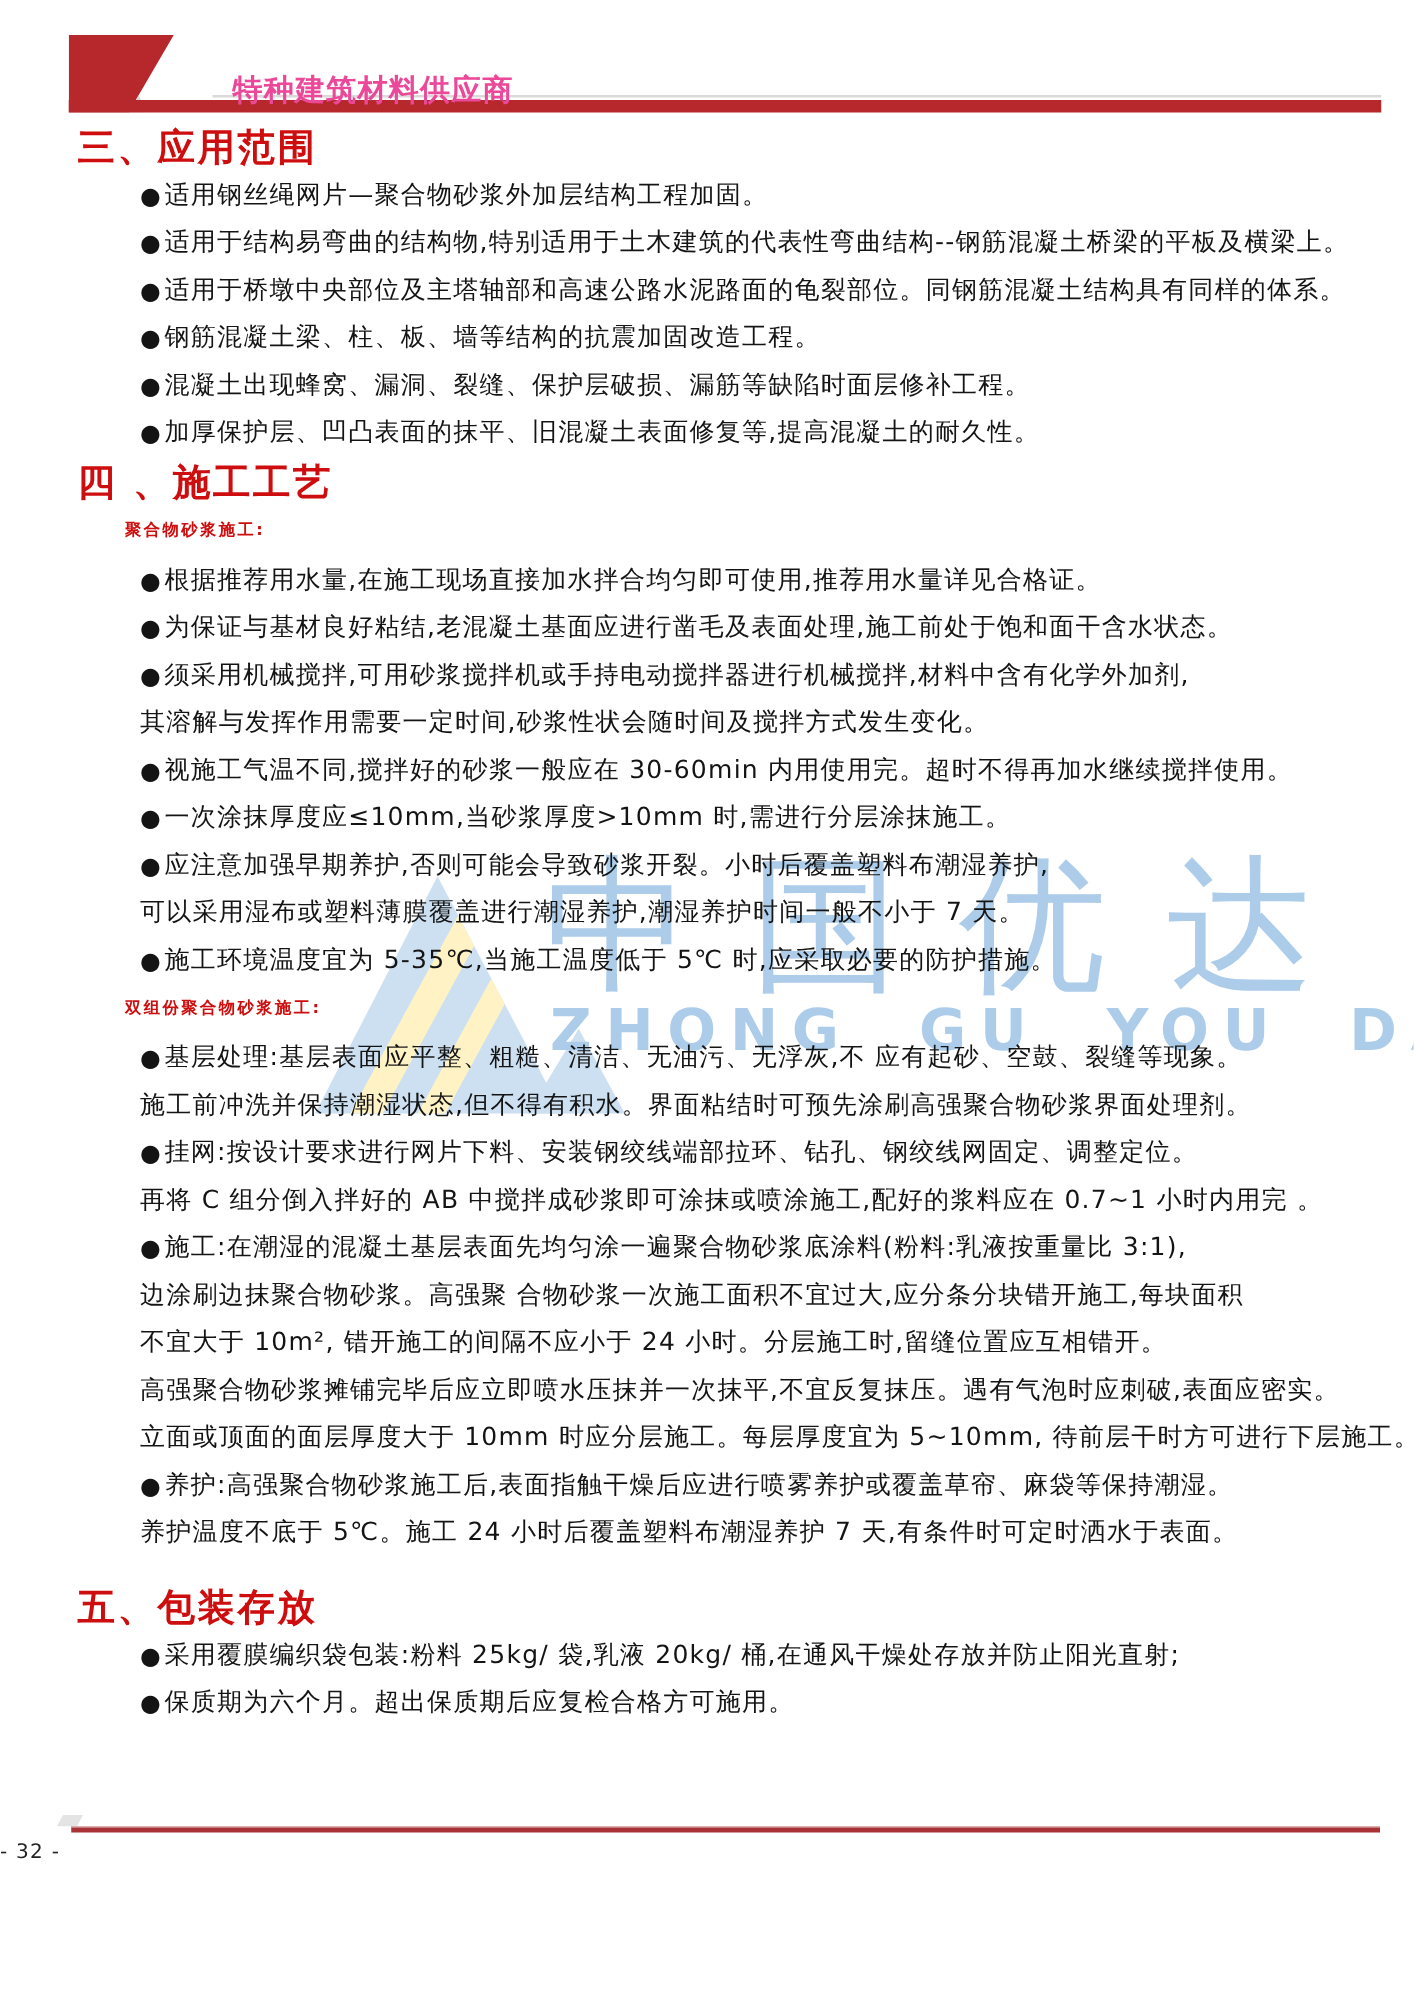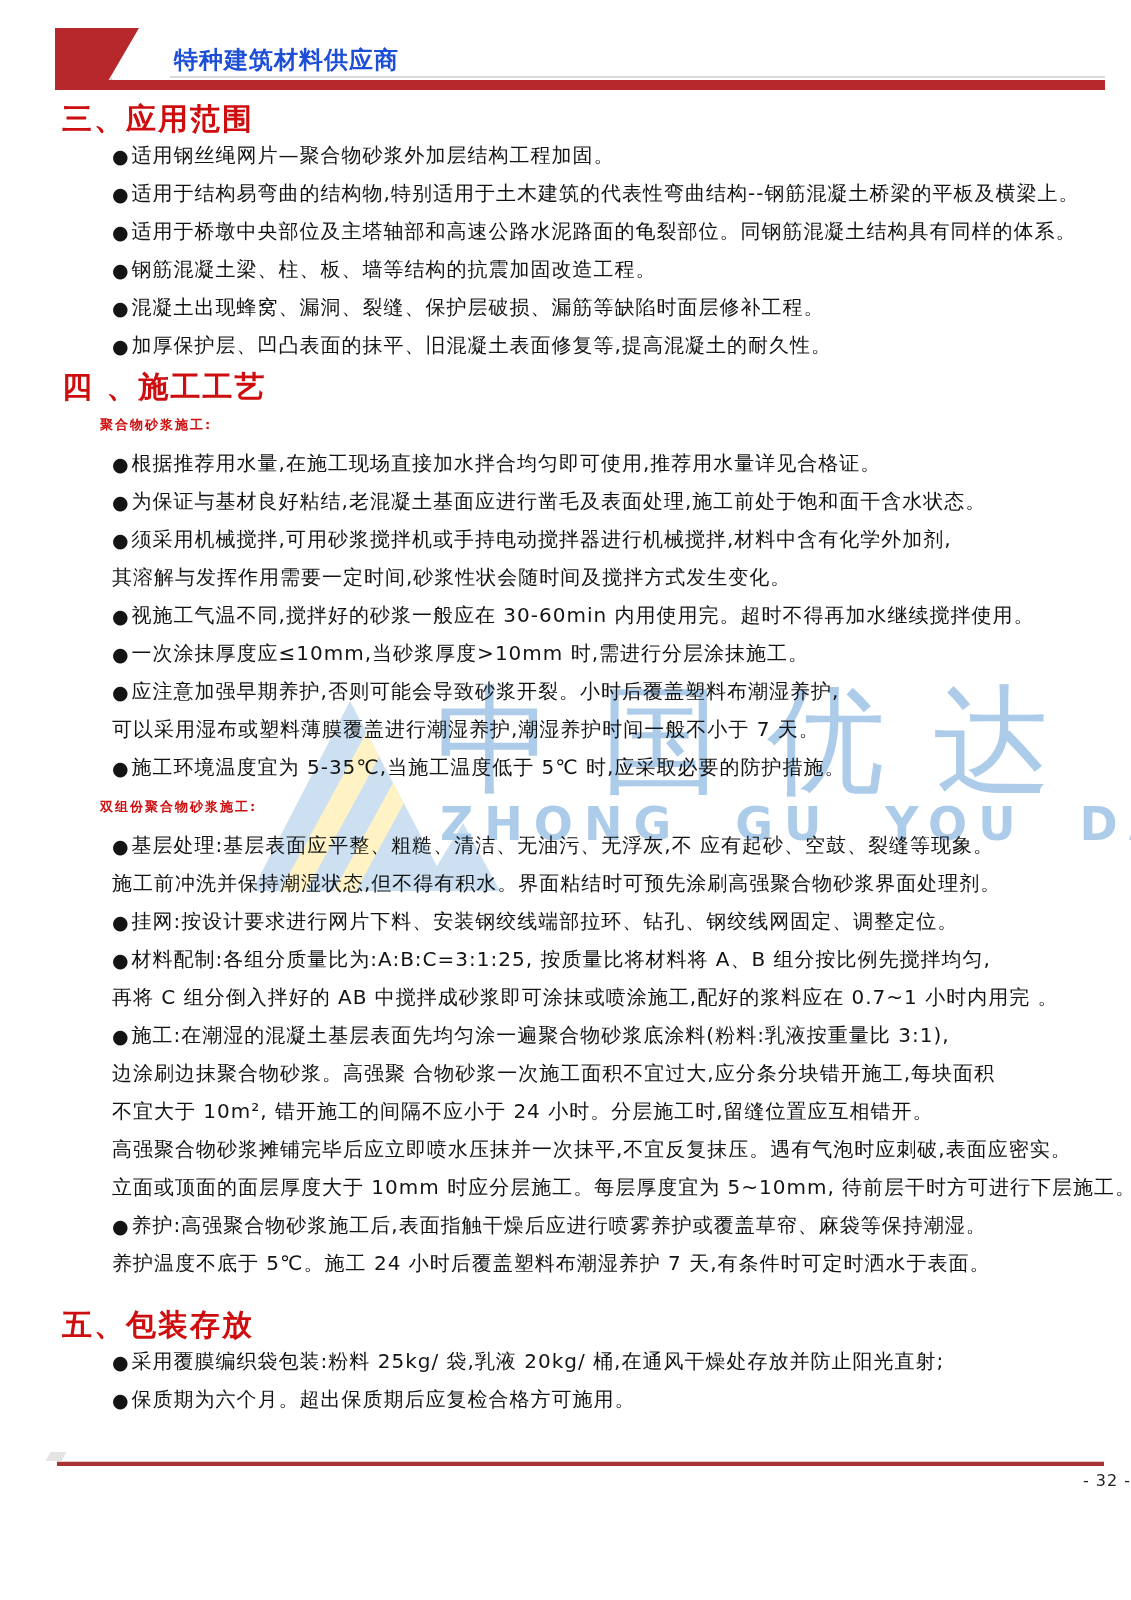--- a/index.html
+++ b/index.html
@@ -32,24 +32,24 @@
   .banner-flag {
     position: absolute;
     top: 0; left: 0;
     width: 90px; height: 62px;
   }
   .banner-title {
     position: absolute;
     left: 115px; top: 12px;
     font-size: 24px;
     font-weight: bold;
-    color: #1d4ed8;
+    color: #ec4899;
     letter-spacing: 1px;
     white-space: nowrap;
-    margin: 4px;
+    margin: 16px;
   }
 
   
   .watermark {
     position: absolute;
     left: 250px; top: 695px;
     width: 880px; height: 200px;
     opacity: 0.5;
     pointer-events: none;
     z-index: 0;
@@ -133,21 +133,21 @@
     position: absolute;
     left: 48px; top: 1452px;
     width: 16px; height: 9px;
     background: #e4e4e4;
     transform: skewX(-28deg);
     z-index: 0;
   }
   .page-number {
     position: absolute;
     top: 1471px; left: 0; right: 0;
-    text-align: right;
+    text-align: left;
     font-size: 16px;
     color: #222;
     letter-spacing: 1px;
   }
 </style>
 </head>
 <body>
 
 <div class="page">
 
@@ -195,21 +195,20 @@
       <div class="blk-cont"><span>其溶解与发挥作用需要一定时间,砂浆性状会随时间及搅拌方式发生变化。</span></div>
       <div class="blk-bullet"><span class="dot">●</span><span>视施工气温不同,搅拌好的砂浆一般应在 30-60min 内用使用完。超时不得再加水继续搅拌使用。</span></div>
       <div class="blk-bullet"><span class="dot">●</span><span>一次涂抹厚度应≤10mm,当砂浆厚度&gt;10mm 时,需进行分层涂抹施工。</span></div>
       <div class="blk-bullet"><span class="dot">●</span><span>应注意加强早期养护,否则可能会导致砂浆开裂。小时后覆盖塑料布潮湿养护,</span></div>
       <div class="blk-cont"><span>可以采用湿布或塑料薄膜覆盖进行潮湿养护,潮湿养护时间一般不小于 7 天。</span></div>
       <div class="blk-bullet"><span class="dot">●</span><span>施工环境温度宜为 5-35℃,当施工温度低于 5℃ 时,应采取必要的防护措施。</span></div>
       <div class="blk-sub">双组份聚合物砂浆施工:</div>
       <div class="blk-bullet"><span class="dot">●</span><span>基层处理:基层表面应平整、粗糙、清洁、无油污、无浮灰,不 应有起砂、空鼓、裂缝等现象。</span></div>
       <div class="blk-cont"><span>施工前冲洗并保持潮湿状态,但不得有积水。界面粘结时可预先涂刷高强聚合物砂浆界面处理剂。</span></div>
       <div class="blk-bullet"><span class="dot">●</span><span>挂网:按设计要求进行网片下料、安装钢绞线端部拉环、钻孔、钢绞线网固定、调整定位。</span></div>
-      <div class="blk-bullet"><span class="dot">●</span><span>材料配制:各组分质量比为:A:B:C=3:1:25,  按质量比将材料将 A、B 组分按比例先搅拌均匀,</span></div>
       <div class="blk-cont"><span>再将 C 组分倒入拌好的 AB 中搅拌成砂浆即可涂抹或喷涂施工,配好的浆料应在 0.7~1 小时内用完 。</span></div>
       <div class="blk-bullet"><span class="dot">●</span><span>施工:在潮湿的混凝土基层表面先均匀涂一遍聚合物砂浆底涂料(粉料:乳液按重量比 3:1),</span></div>
       <div class="blk-cont"><span>边涂刷边抹聚合物砂浆。高强聚 合物砂浆一次施工面积不宜过大,应分条分块错开施工,每块面积</span></div>
       <div class="blk-cont"><span>不宜大于 10m², 错开施工的间隔不应小于 24 小时。分层施工时,留缝位置应互相错开。</span></div>
       <div class="blk-cont"><span>高强聚合物砂浆摊铺完毕后应立即喷水压抹并一次抹平,不宜反复抹压。遇有气泡时应刺破,表面应密实。</span></div>
       <div class="blk-cont"><span>立面或顶面的面层厚度大于 10mm 时应分层施工。每层厚度宜为 5~10mm, 待前层干时方可进行下层施工。</span></div>
       <div class="blk-bullet"><span class="dot">●</span><span>养护:高强聚合物砂浆施工后,表面指触干燥后应进行喷雾养护或覆盖草帘、麻袋等保持潮湿。</span></div>
       <div class="blk-cont"><span>养护温度不底于 5℃。施工 24 小时后覆盖塑料布潮湿养护 7 天,有条件时可定时洒水于表面。</span></div>
       <div class="blk-gap"></div>
       <div class="blk-section">五、包装存放</div>

